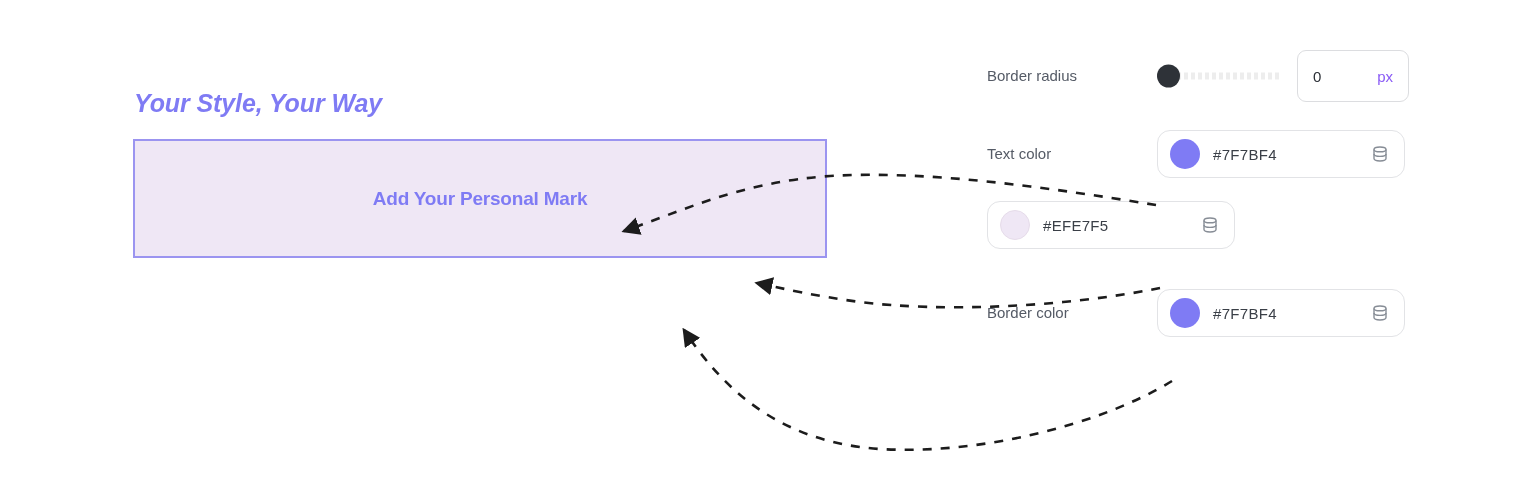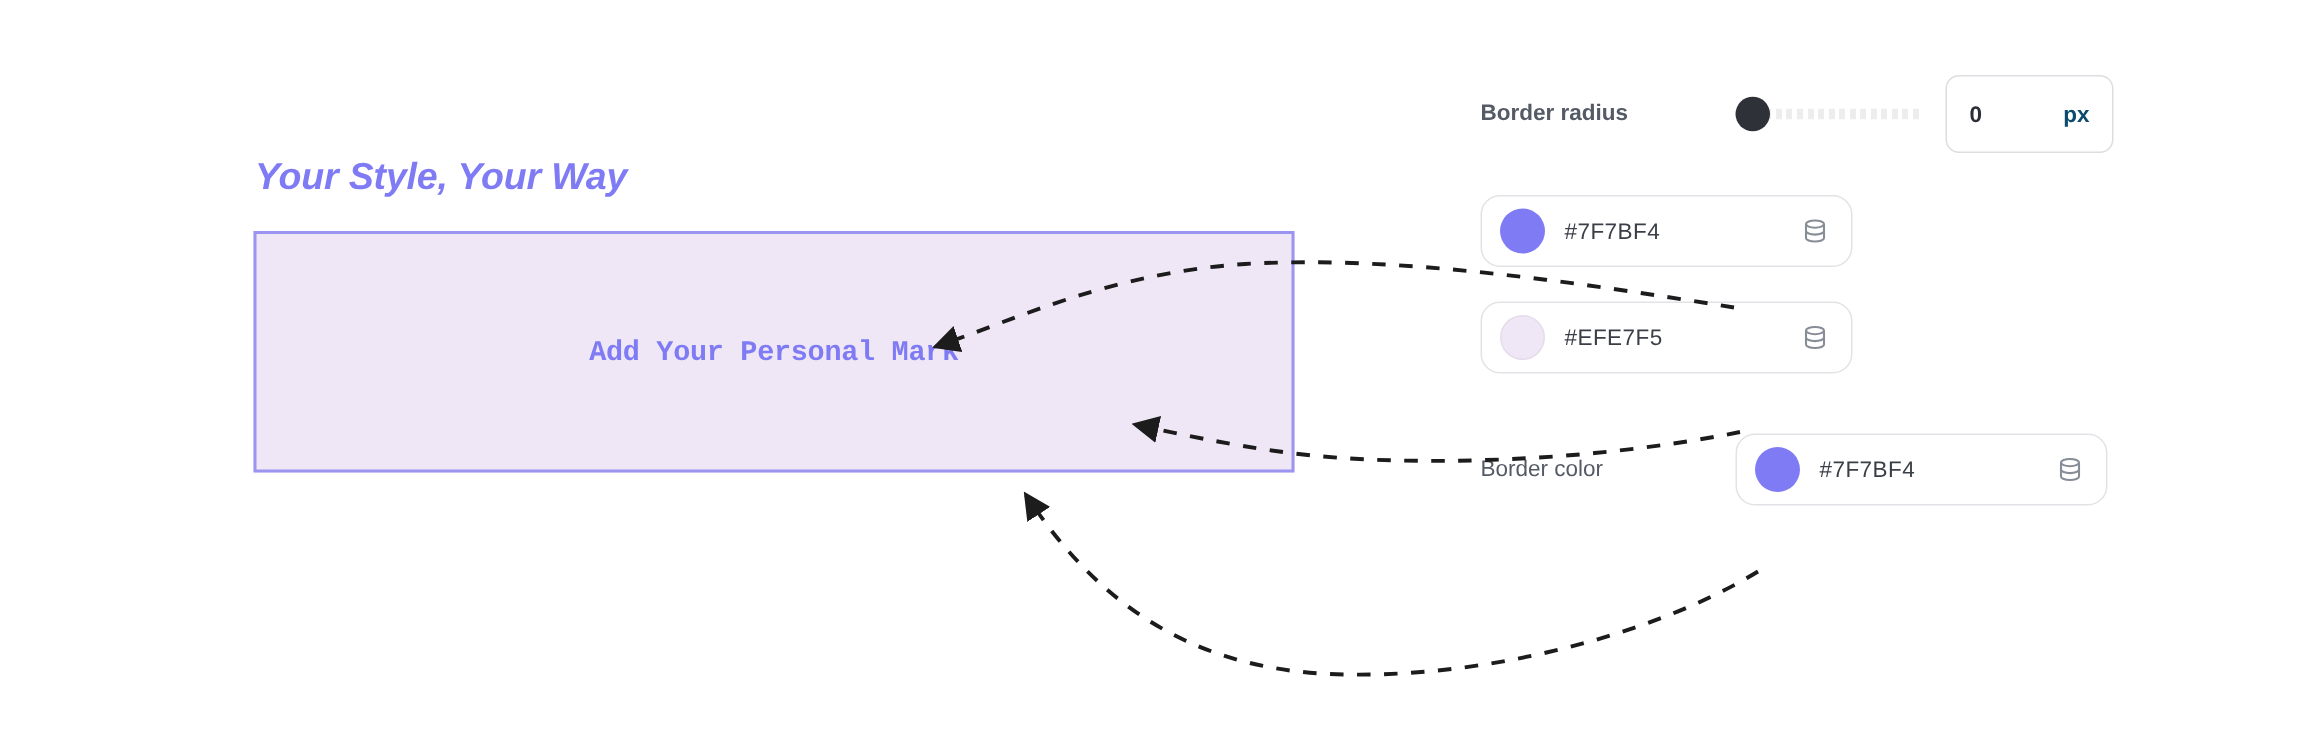--- a/index.html
+++ b/index.html
@@ -24,44 +24,42 @@
     width: 1539px;
     height: 500px;
     pointer-events: none;
     z-index: 5;
   }
 
   
   #preview-panel {
     position: absolute;
     left: 133px;
-    top: 104px;
+    top: 89px;
     width: 694px;
     z-index: 2;
-    margin-left: 36px;
   }
   #preview-heading {
     font-size: 25px;
     font-weight: bold;
     font-style: italic;
     color: #7F7BF4;
     letter-spacing: -0.1px;
     margin: 0 0 21px 1px;
     white-space: nowrap;
   }
   #preview-box {
     box-sizing: border-box;
     width: 694px;
-    height: 161px;
+    height: 119px;
     background: #EFE7F5;
     border: 2px solid #9b94f0;
     display: flex;
     align-items: center;
     justify-content: center;
-    font-family: Liberation Mono, monospace;
   }
   #preview-button-label {
     font-size: 19px;
     font-weight: bold;
     color: #7F7BF4;
     letter-spacing: -0.2px;
     white-space: nowrap;
   }
 
   
@@ -88,21 +86,21 @@
   .control-label {
     width: 170px;
     flex: 0 0 170px;
     font-size: 15px;
     color: #555b66;
     line-height: 1.25;
   }
   .control-label.two-line { line-height: 1.3; }
 
   
-  #row-border-radius { margin-bottom: 28px; font-weight: bold; }
+  #row-border-radius { margin-bottom: 28px; }
   #slider-wrap {
     position: relative;
     width: 125px;
     height: 24px;
     display: flex;
     align-items: center;
     margin-right: 15px;
   }
   #slider-track {
     position: absolute;
@@ -138,21 +136,21 @@
     justify-content: space-between;
     padding: 0 15px;
     background: #fff;
   }
   #radius-input-value {
     font-size: 15px;
     color: #2b2f36;
   }
   #radius-input-unit {
     font-size: 15px;
-    color: #0c4a6e;
+    color: #8b5cf6;
   }
 
   
   .color-row { margin-bottom: 23px; }
   .color-field {
     box-sizing: border-box;
     width: 248px;
     height: 48px;
     border: 1px solid #e2e3e6;
     border-radius: 13px;
@@ -212,20 +210,21 @@
       <div id="slider-thumb"></div>
     </div>
 
     <div id="radius-input-box">
       <span id="radius-input-value">0</span>
       <span id="radius-input-unit">px</span>
     </div>
   </div>
 
   <div class="control-row color-row">
+    <div class="control-label">Text color</div>
     <div class="color-field">
       <span class="color-swatch" style="background:#7F7BF4"></span>
       <span class="color-value">#7F7BF4</span>
       <span class="db-icon">
         <svg width="20" height="20" viewBox="0 0 20 20" fill="none" stroke="#878d96" stroke-width="1.4">
           <ellipse cx="10" cy="5.4" rx="6" ry="2.4"></ellipse>
           <path d="M4 5.4 V 14.6 C 4 15.9 6.7 17 10 17 C 13.3 17 16 15.9 16 14.6 V 5.4"></path>
           <path d="M4 10 C 4 11.3 6.7 12.4 10 12.4 C 13.3 12.4 16 11.3 16 10"></path>
         </svg>
       </span>

